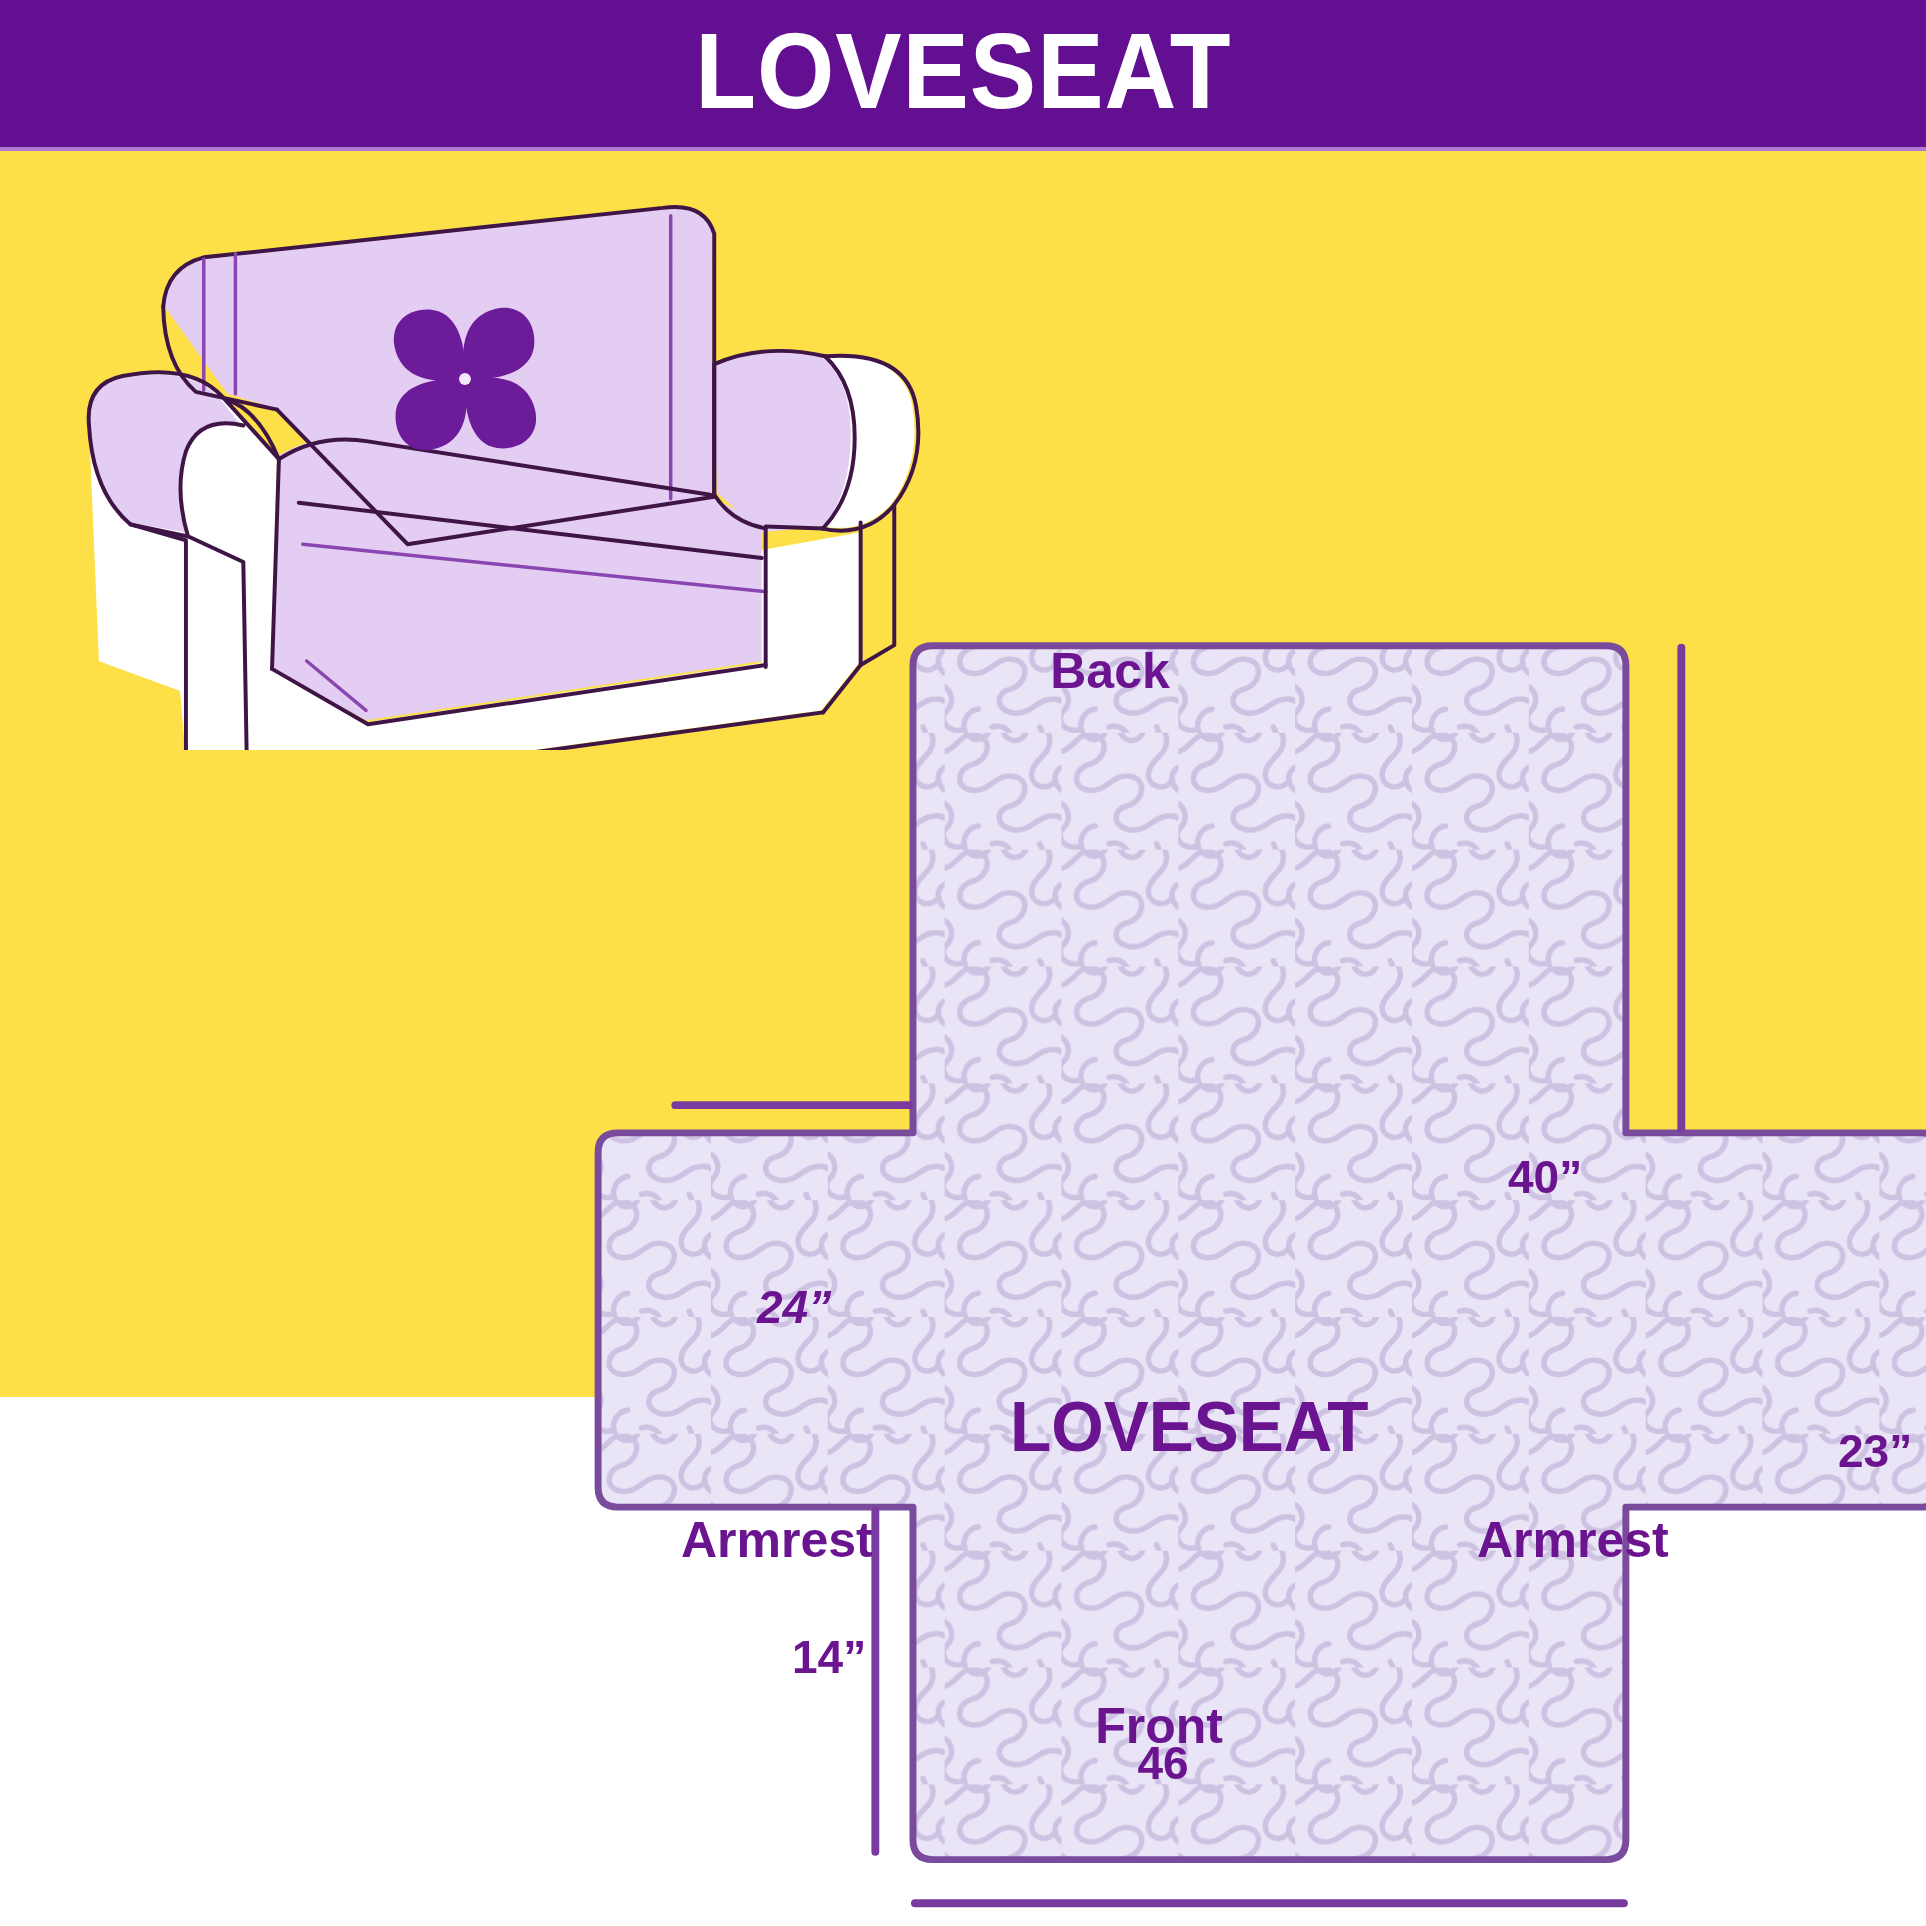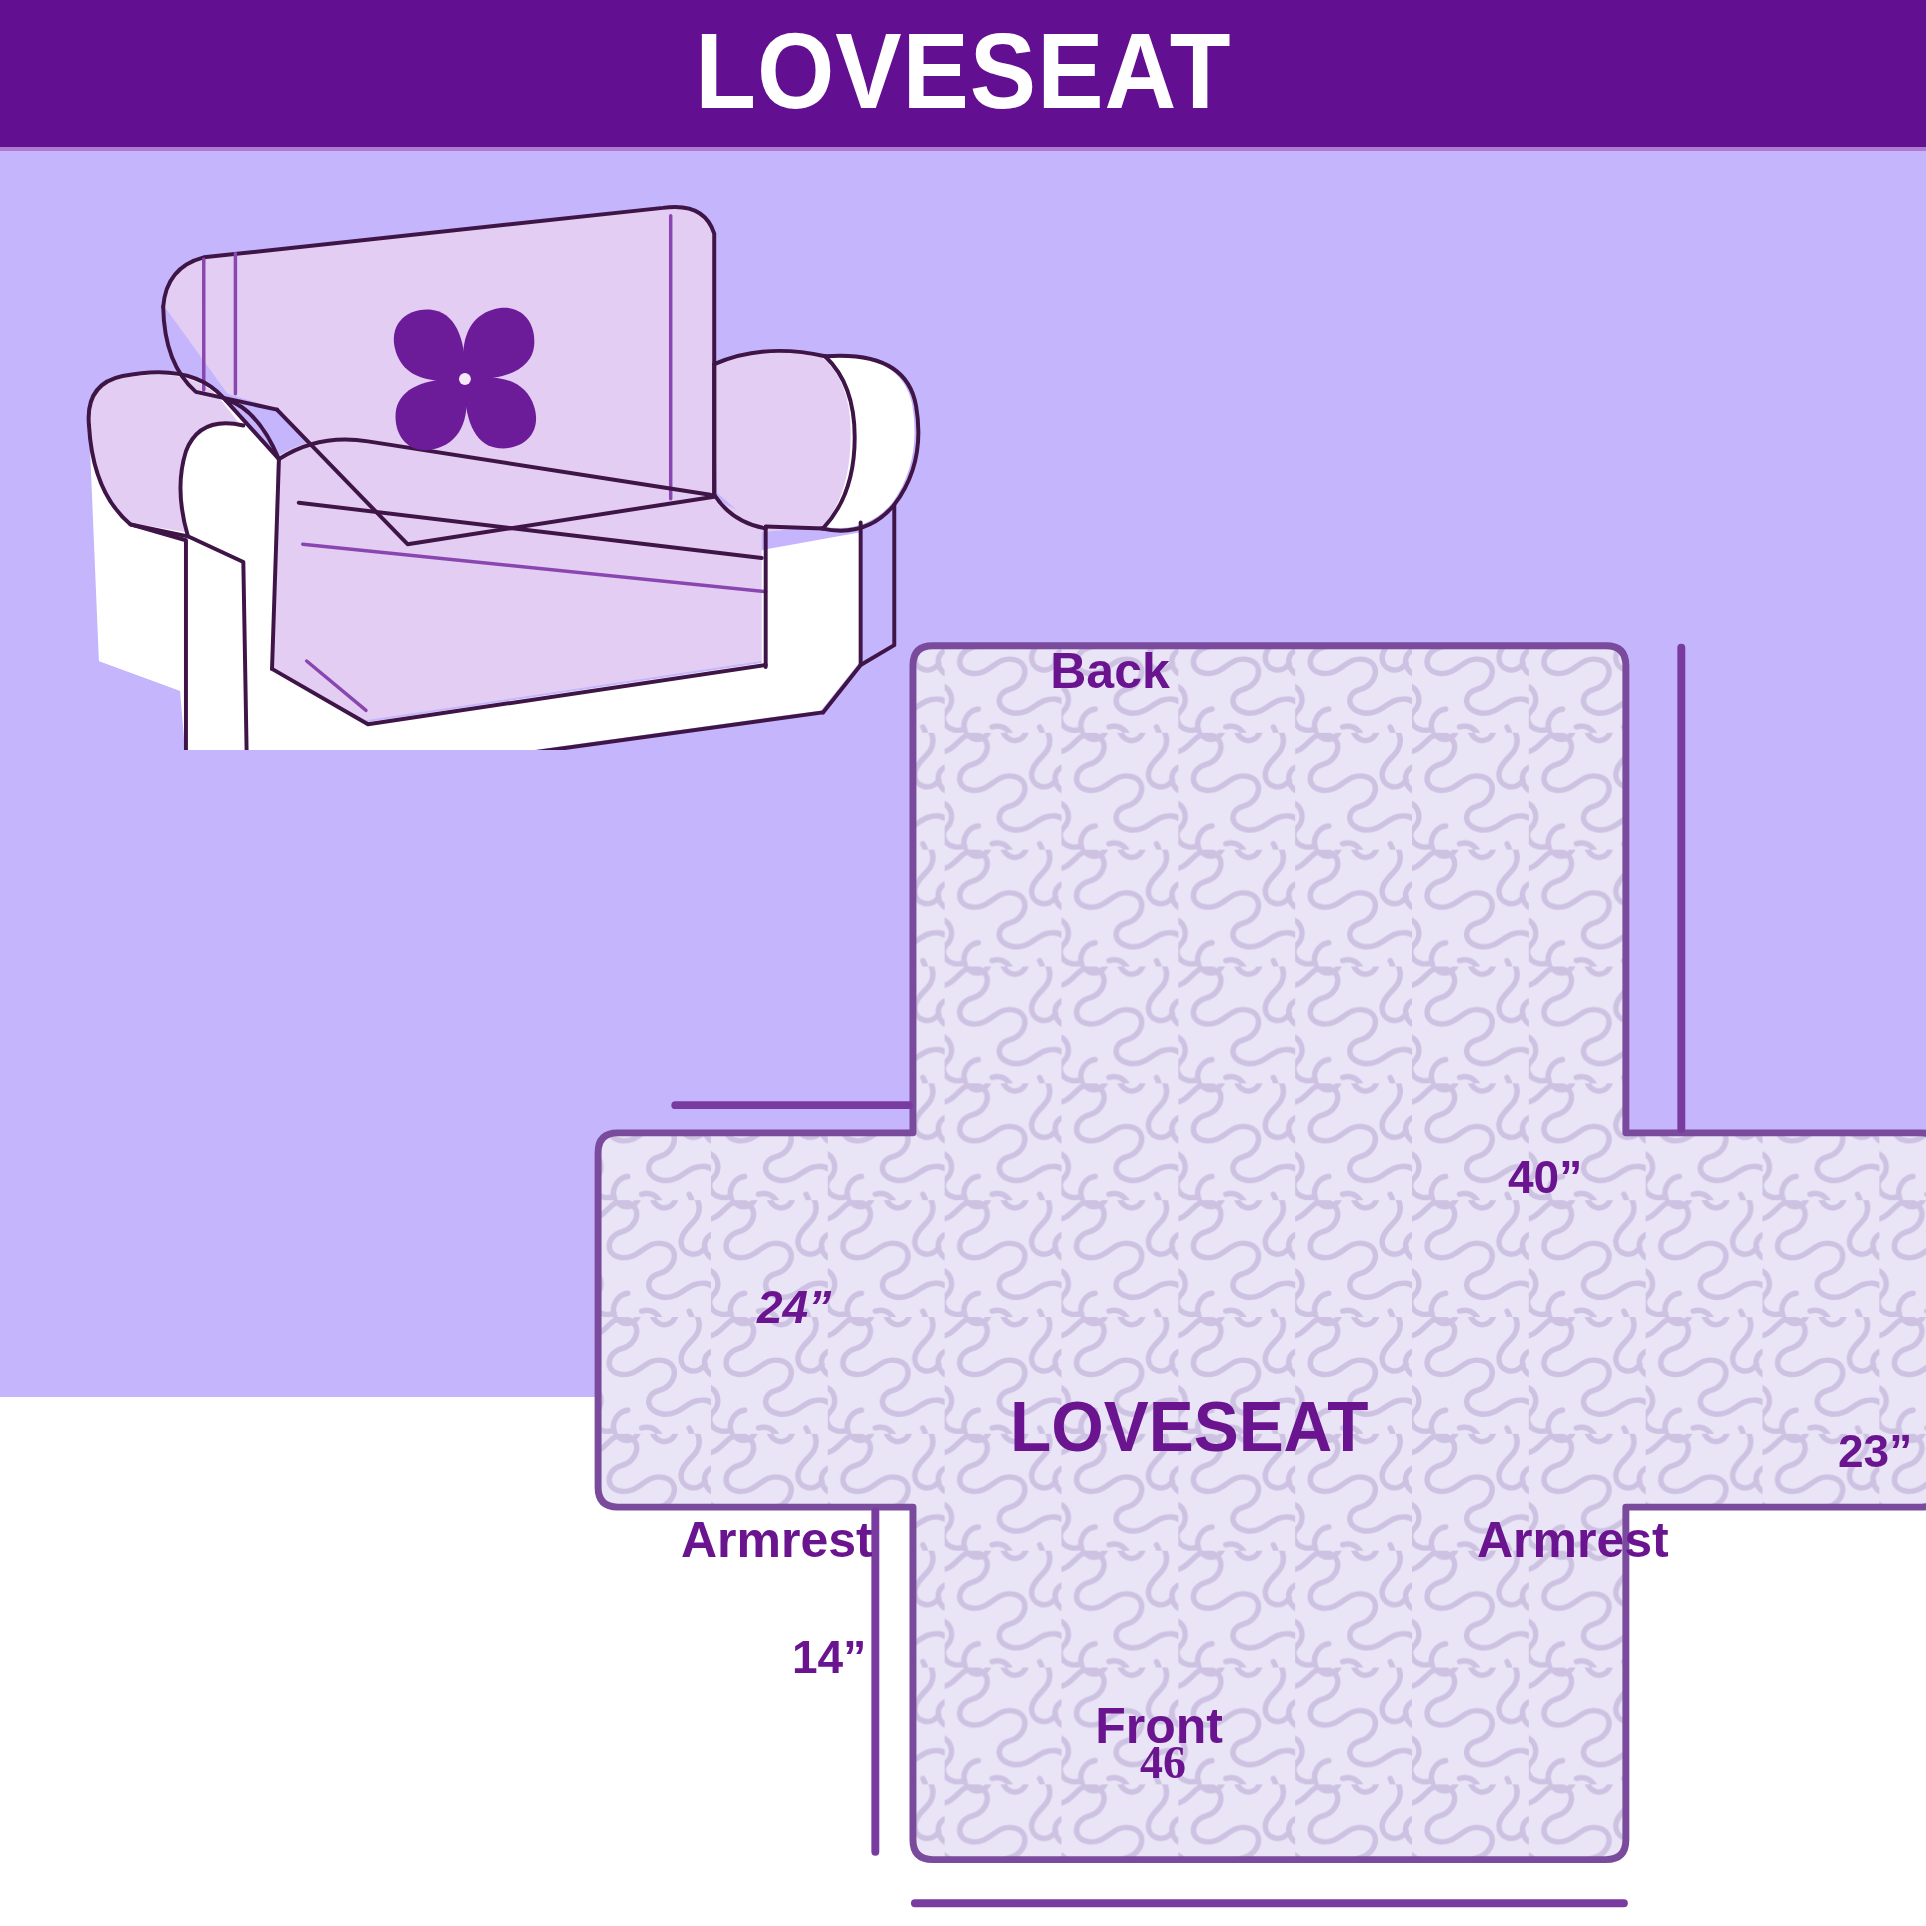--- a/index.html
+++ b/index.html
@@ -48,21 +48,21 @@
     background: #b07ad0;
   }
 
   
   #canvas {
     position: absolute;
     left: 0;
     top: 151px;
     width: 1927px;
     height: 1246px;
-    background: #c4b5fd;
+    background: #fde047;
   }
 
   
   #sofa-illustration {
     position: absolute;
     left: 69px;
     top: 45px;
     width: 871px;
     height: 554px;
   }
@@ -111,21 +111,21 @@
   #label-back      { left: 1110px; top: 495px; transform: translateX(-50%); }
   #label-front     { left: 1159px; top: 1502px; transform: translateX(-50%); margin-top: 48px; }
   #label-armrest-l { left: 681px;  top: 1364px; }
   #label-armrest-r { left: 1477px; top: 1364px; }
   #center-label    { left: 1010px; top: 1240px; }
 
   #dim-40 { left: 1508px; top: 1003px; }
   #dim-24 { left: 757px;  top: 1133px; font-style: italic; }
   #dim-23 { left: 1800px; top: 1277px; margin-left: 38px; }
   #dim-13 { left: 792px;  top: 1483px; }
-  #dim-46 { left: 1163px; top: 1589px; transform: translateX(-50%); font-family: Liberation Serif, serif; }
+  #dim-46 { left: 1163px; top: 1589px; transform: translateX(-50%); }
 </style>
 </head>
 <body>
 
 <div id="header-banner">
   <div id="header-title">LOVESEAT</div>
 </div>
 <div id="header-underline"></div>
 
 <div id="canvas">

